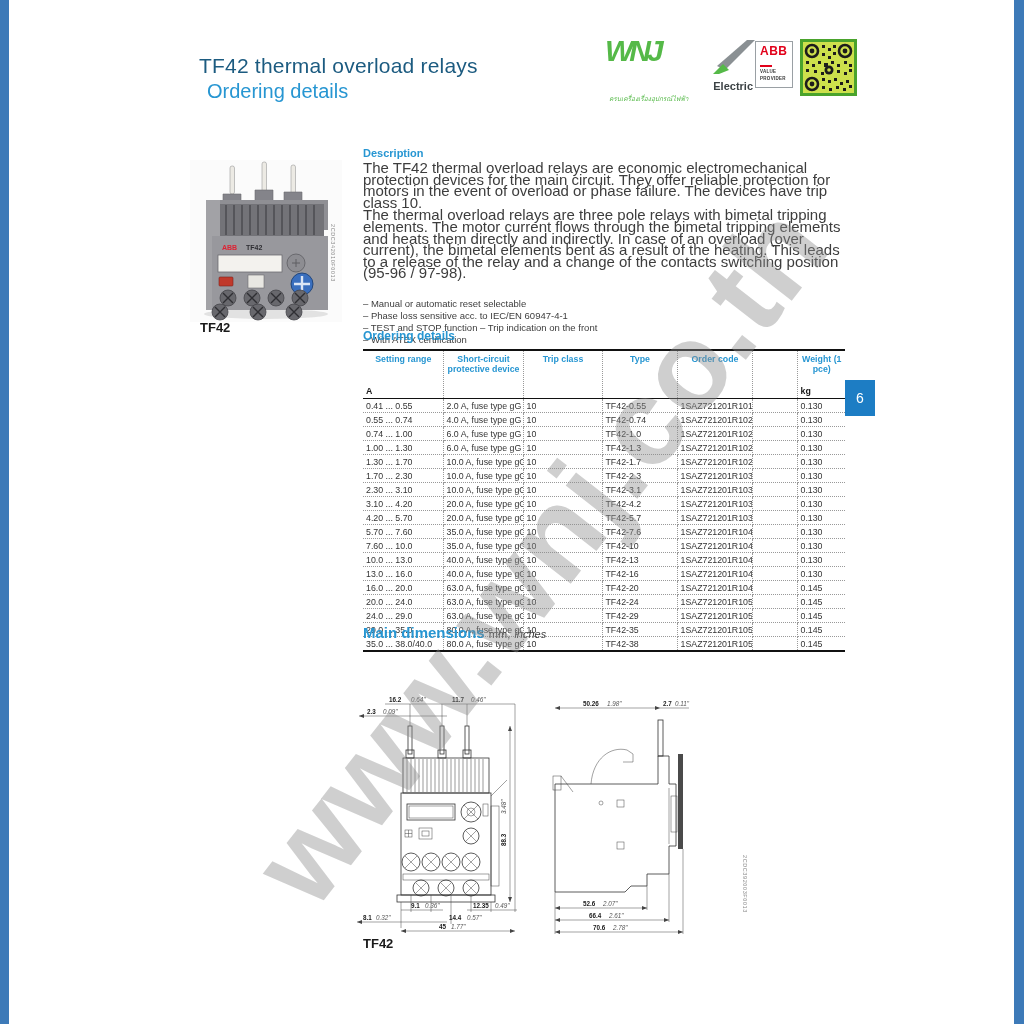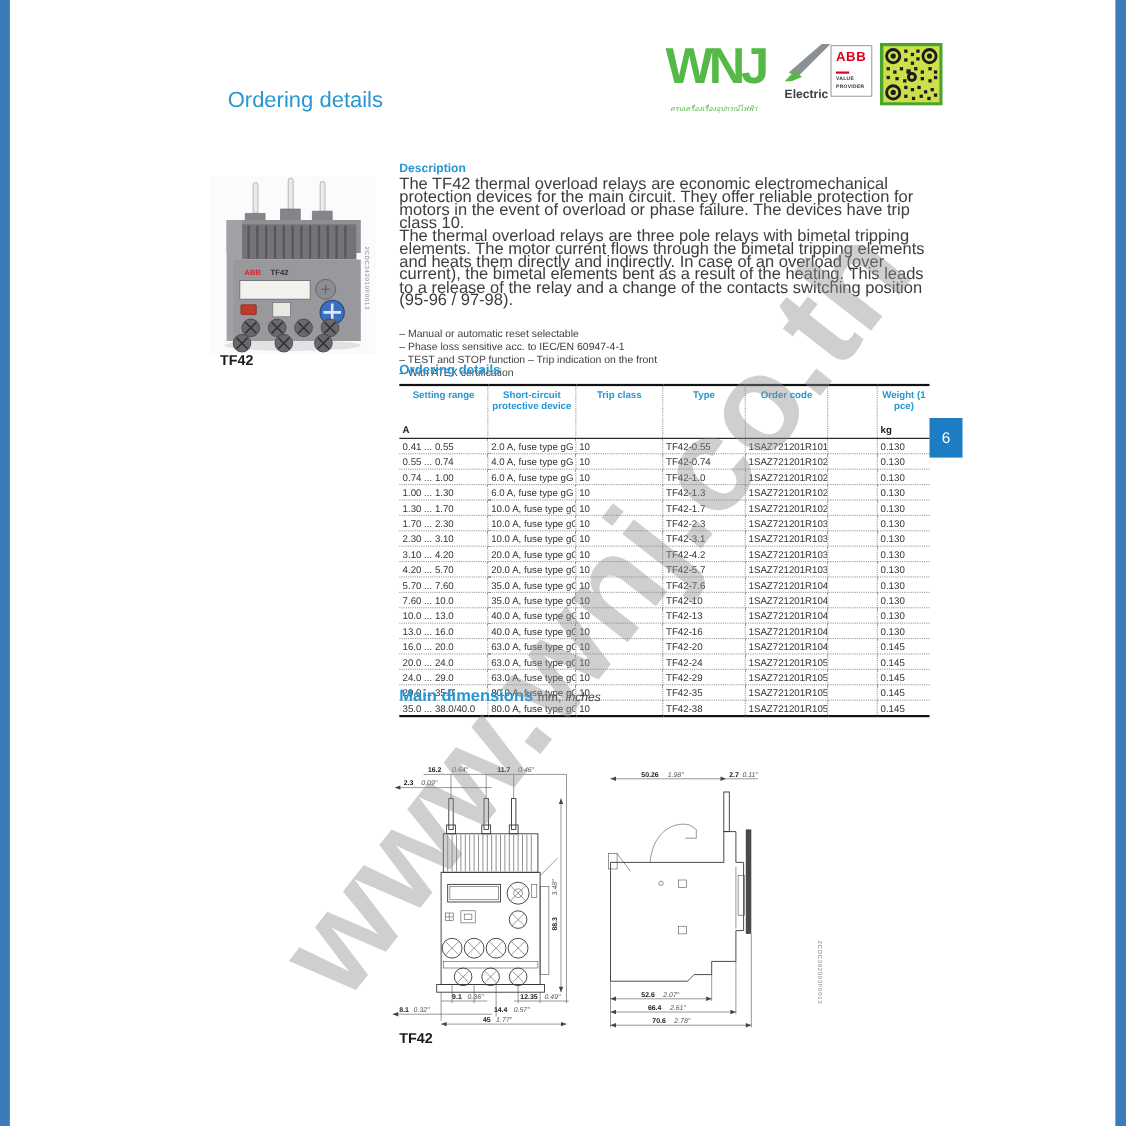--- a/index.html
+++ b/index.html
@@ -7,21 +7,21 @@
         font-family:"Liberation Sans",sans-serif;color:#3d3d3d}
   .edge-bar{position:absolute;top:0;bottom:0;width:9px;background:#3d7ab8}
   .edge-bar.left{left:0}
   .edge-bar.right{right:0;width:10px}
 
   
   .doc-title{position:absolute;left:199px;top:54px;font-size:21px;color:#1c5b80;font-weight:400;margin:0;letter-spacing:.2px}
   .doc-subtitle{position:absolute;left:207px;top:80px;font-size:20px;color:#2796d2;font-weight:400;margin:0}
 
   .wnj-logo{position:absolute;left:601px;top:34px;width:152px;height:72px}
-  .wnj-wordmark{font-size:46px;font-weight:bold;color:#55b948;letter-spacing:-4px;line-height:1;position:absolute;left:4px;top:2px}
+  .wnj-wordmark{font-size:30px;font-weight:bold;font-style:italic;color:#55b948;letter-spacing:-4px;line-height:1;position:absolute;left:4px;top:2px}
   .wnj-slash{position:absolute;left:112px;top:6px}
   .wnj-electric{position:absolute;right:0;top:46px;font-size:11px;color:#3c4245;font-weight:bold}
   .wnj-tagline{position:absolute;left:8px;top:60px;font-size:6.5px;color:#55b948;font-style:italic;white-space:nowrap}
 
   .abb-badge{position:absolute;left:755px;top:41px;width:38px;height:47px;border:1px solid #9aa0a4;background:#fff;box-sizing:border-box;padding:3px 0 0 4px}
   .abb-word{color:#e2001a;font-weight:bold;font-size:12px;letter-spacing:.5px;line-height:1}
   .abb-line{width:12px;height:2px;background:#e2001a;margin:8px 0 2px}
   .abb-sub{font-size:4.5px;font-weight:bold;color:#333;letter-spacing:.3px;line-height:1.5;width:26px}
 
   .qr{position:absolute;left:800px;top:39px;width:57px;height:57px}
@@ -74,20 +74,21 @@
   svg .dmm{font:bold 6.3px "Liberation Sans",sans-serif;fill:#1a1a1a}
   svg .din{font:italic 6.3px "Liberation Sans",sans-serif;fill:#555}
 </style>
 </head>
 <body>
 
 <div class="page">
   <div class="edge-bar left"></div>
   <div class="edge-bar right"></div>
 
+  <h1 class="doc-title">TF42 thermal overload relays</h1>
   <h2 class="doc-subtitle">Ordering details</h2>
 
   <div class="wnj-logo">
     <div class="wnj-wordmark">WNJ</div>
     <svg class="wnj-slash" width="42" height="34" viewBox="0 0 42 34">
       <polygon points="4,26 34,0 42,0 12,30" fill="#8a9093"></polygon>
       <polygon points="0,34 10,24 16,30 6,34" fill="#55b948"></polygon>
     </svg>
     <div class="wnj-electric">Electric</div>
     <div class="wnj-tagline">ครบเครื่องเรื่องอุปกรณ์ไฟฟ้า</div>

